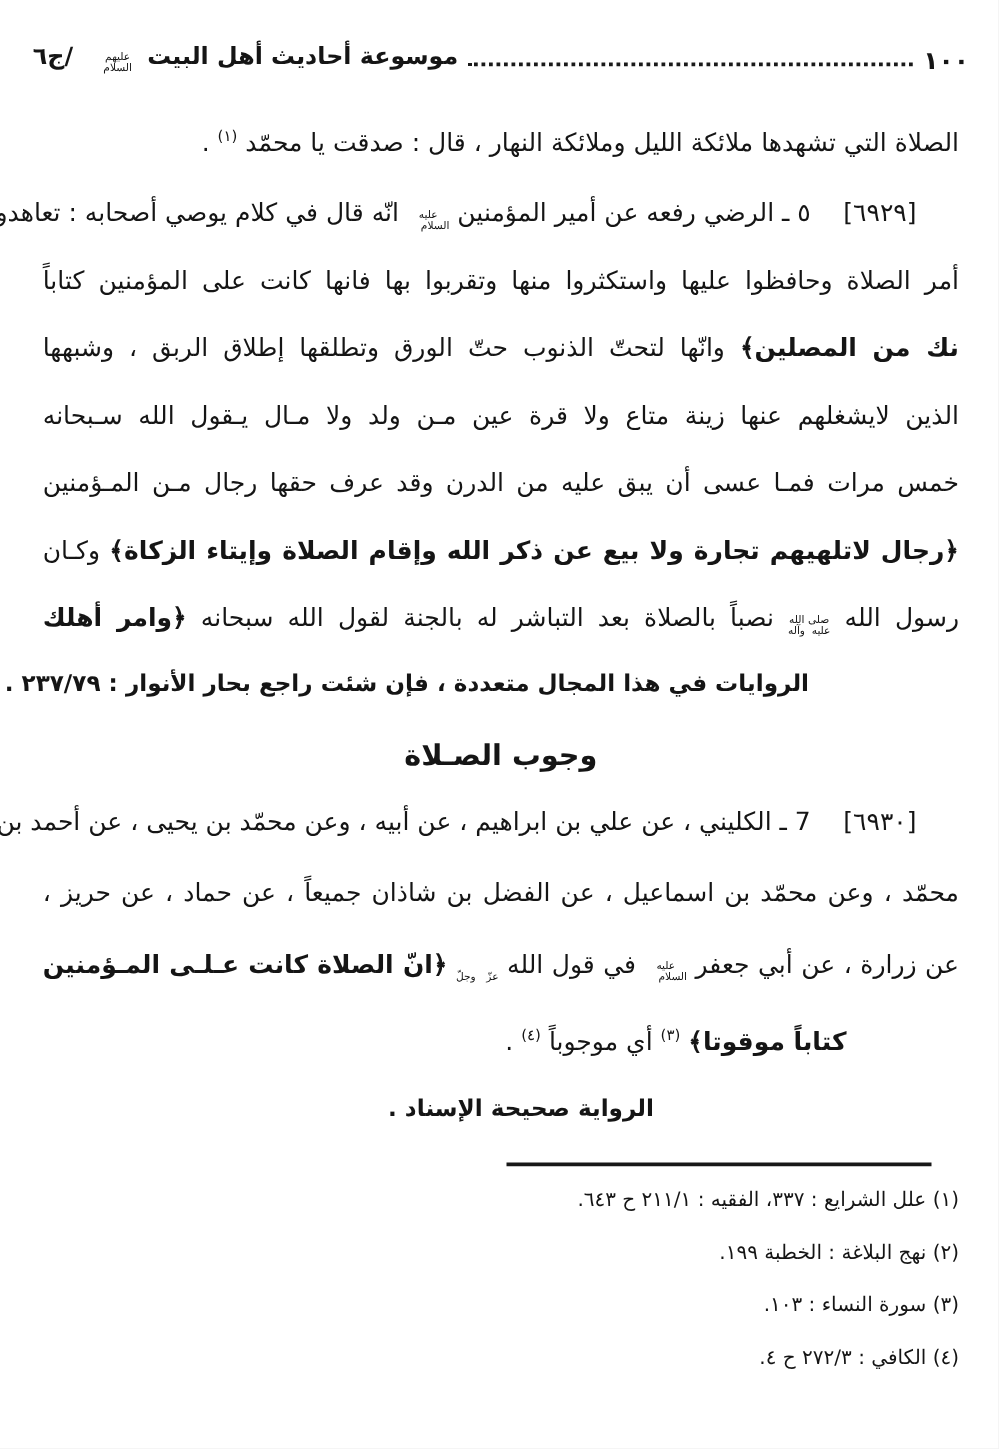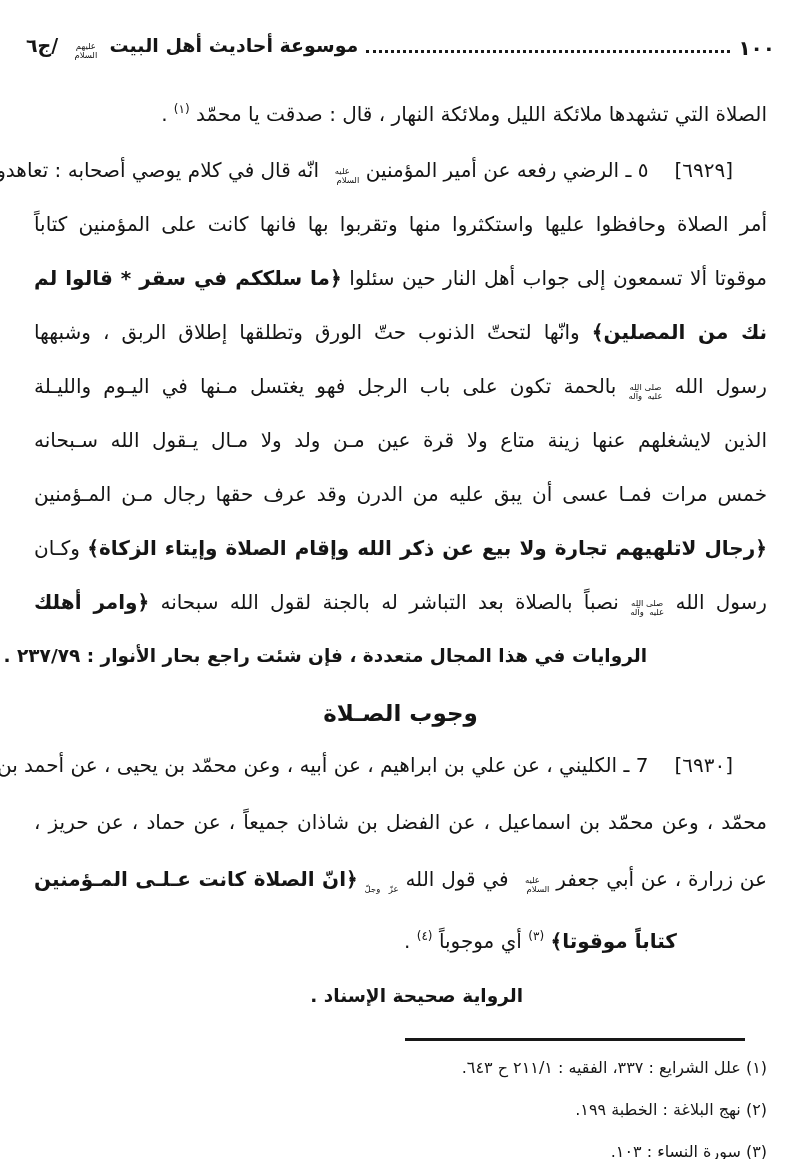--- a/index.html
+++ b/index.html
@@ -24,21 +24,21 @@
     font-size:19px;
   }
   .pagenum{flex:0 0 auto;font-size:20px;letter-spacing:1px;}
   .leader{
     flex:1 1 auto;
     border-bottom:3px dotted #1a1a1a;
     margin:0 8px 7px 8px;
     height:0;
   }
   .booktitle{flex:0 0 auto;white-space:nowrap;}
-  .booktitle .vol{margin-right:4px;text-align:center;}
+  .booktitle .vol{margin-right:12px;text-align:center;}
   
   .jline{
     margin:8px;
     font-size:20px;
     line-height:46px;
     text-align:justify;
     text-align-last:justify;
     white-space:nowrap;
   }
   .intro{
@@ -116,23 +116,21 @@
     <span class="pagenum">١٠٠</span>
     <span class="leader"></span>
     <span class="booktitle"><span>موسوعة أحاديث أهل البيت</span> <span class="seg-hon">عليهم السلام</span> <span class="vol">/ج٦</span></span>
   </div>
 
   <p class="jline intro"><span>الصلاة التي تشهدها ملائكة الليل وملائكة النهار ، قال : صدقت يا محمّد </span><span class="seg-sup">(١)</span><span> .</span></p>
 
   <div class="h1block">
     <p class="jline firstline"><span class="seg-bracket">[٦٩٢٩]</span><span>٥ ـ الرضي رفعه عن أمير المؤمنين </span><span class="seg-hon">عليه السلام</span><span> انّه قال في كلام يوصي أصحابه : تعاهدوا</span></p>
     <p class="jline"><span>أمر الصلاة وحافظوا عليها واستكثروا منها وتقربوا بها فانها كانت على المؤمنين كتاباً</span></p>
-    <p class="jline"><span>موقوتا ألا تسمعون إلى جواب أهل النار حين سئلوا </span><span class="seg-bold">﴿ما سلككم في سقر * قالوا لم</span></p>
     <p class="jline"><span class="seg-bold">نك من المصلين﴾</span><span> وانّها لتحتّ الذنوب حتّ الورق وتطلقها إطلاق الربق ، وشبهها</span></p>
-    <p class="jline"><span>رسول الله </span><span class="seg-hon">صلى الله عليه وآله</span><span> بالحمة تكون على باب الرجل فهو يغتسل مـنها في اليـوم والليـلة</span></p>
     <p class="jline"><span>الذين لايشغلهم عنها زينة متاع ولا قرة عين مـن ولد ولا مـال يـقول الله سـبحانه</span></p>
     <p class="jline"><span>خمس مرات فمـا عسى أن يبق عليه من الدرن وقد عرف حقها رجال مـن المـؤمنين</span></p>
     <p class="jline"><span class="seg-bold">﴿رجال لاتلهيهم تجارة ولا بيع عن ذكر الله وإقام الصلاة وإيتاء الزكاة﴾</span><span> وكـان</span></p>
     <p class="jline"><span>رسول الله </span><span class="seg-hon">صلى الله عليه وآله</span><span> نصباً بالصلاة بعد التباشر له بالجنة لقول الله سبحانه </span><span class="seg-bold">﴿وامر أهلك</span></p>
     <p class="comment comment1">الروايات في هذا المجال متعددة ، فإن شئت راجع بحار الأنوار : ٢٣٧/٧٩ .</p>
   </div>
 
   <h2 class="section-heading">وجوب الصـلاة</h2>
 
   <div class="h2block">

